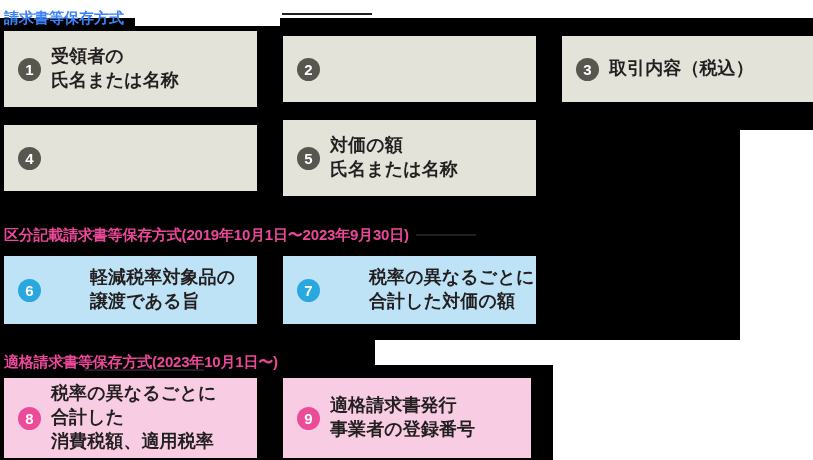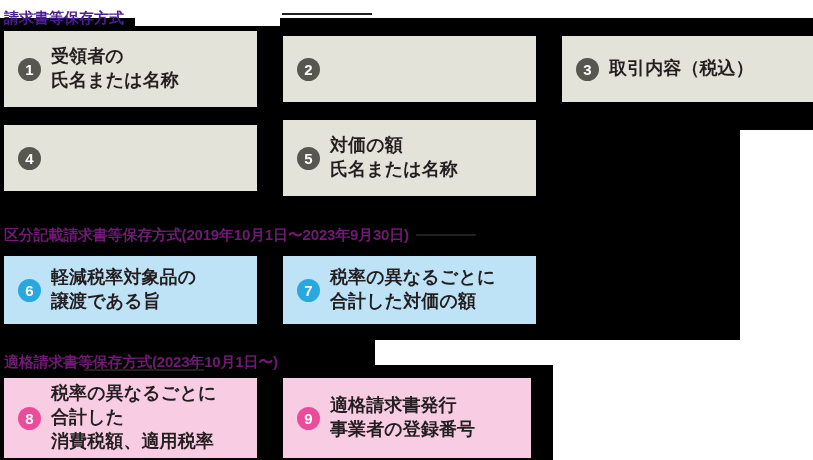--- a/index.html
+++ b/index.html
@@ -30,42 +30,42 @@
   .section-head {
     position: absolute;
     display: flex;
     align-items: center;
     white-space: nowrap;
     z-index: 5;
   }
   .section-head .head-text {
     font-size: 15px;
     font-weight: 700;
-    color: #701a75;
+    color: #ec4899;
     letter-spacing: -0.2px;
     line-height: 1;
   }
   .section-head .head-rule {
     height: 2px;
     background: #231f20;
     margin-left: 7px;
   }
 
   
   .title-head {
     position: absolute;
     z-index: 6;
     display: flex;
     align-items: center;
     white-space: nowrap;
   }
   .title-head .head-text {
     font-size: 15px;
     font-weight: 700;
-    color: #4c1d95;
+    color: #3b82f6;
     line-height: 1;
   }
   .title-notch {
     position: absolute;
     background: #ffffff;
     z-index: 4;
   }
   .title-rule {
     position: absolute;
     height: 2px;
@@ -104,21 +104,21 @@
   }
 
   
   .theme-gray            { background: #e4e3da; }
   .theme-gray .num       { background: #57564f; }
   .theme-gray .label     { color: #231f20; }
 
   
   .theme-blue            { background: #bee3f7; }
   .theme-blue .num       { background: #29a8e0; }
-  .theme-blue .label     { color: #231f20; }
+  .theme-blue .label     { color: #231f20; margin-left: 39px; }
 
   
   .theme-pink            { background: #f8cde4; }
   .theme-pink .num       { background: #ea4c9a; }
   .theme-pink .label     { color: #231f20; }
 </style>
 </head>
 <body>
 
 <div id="stage">

